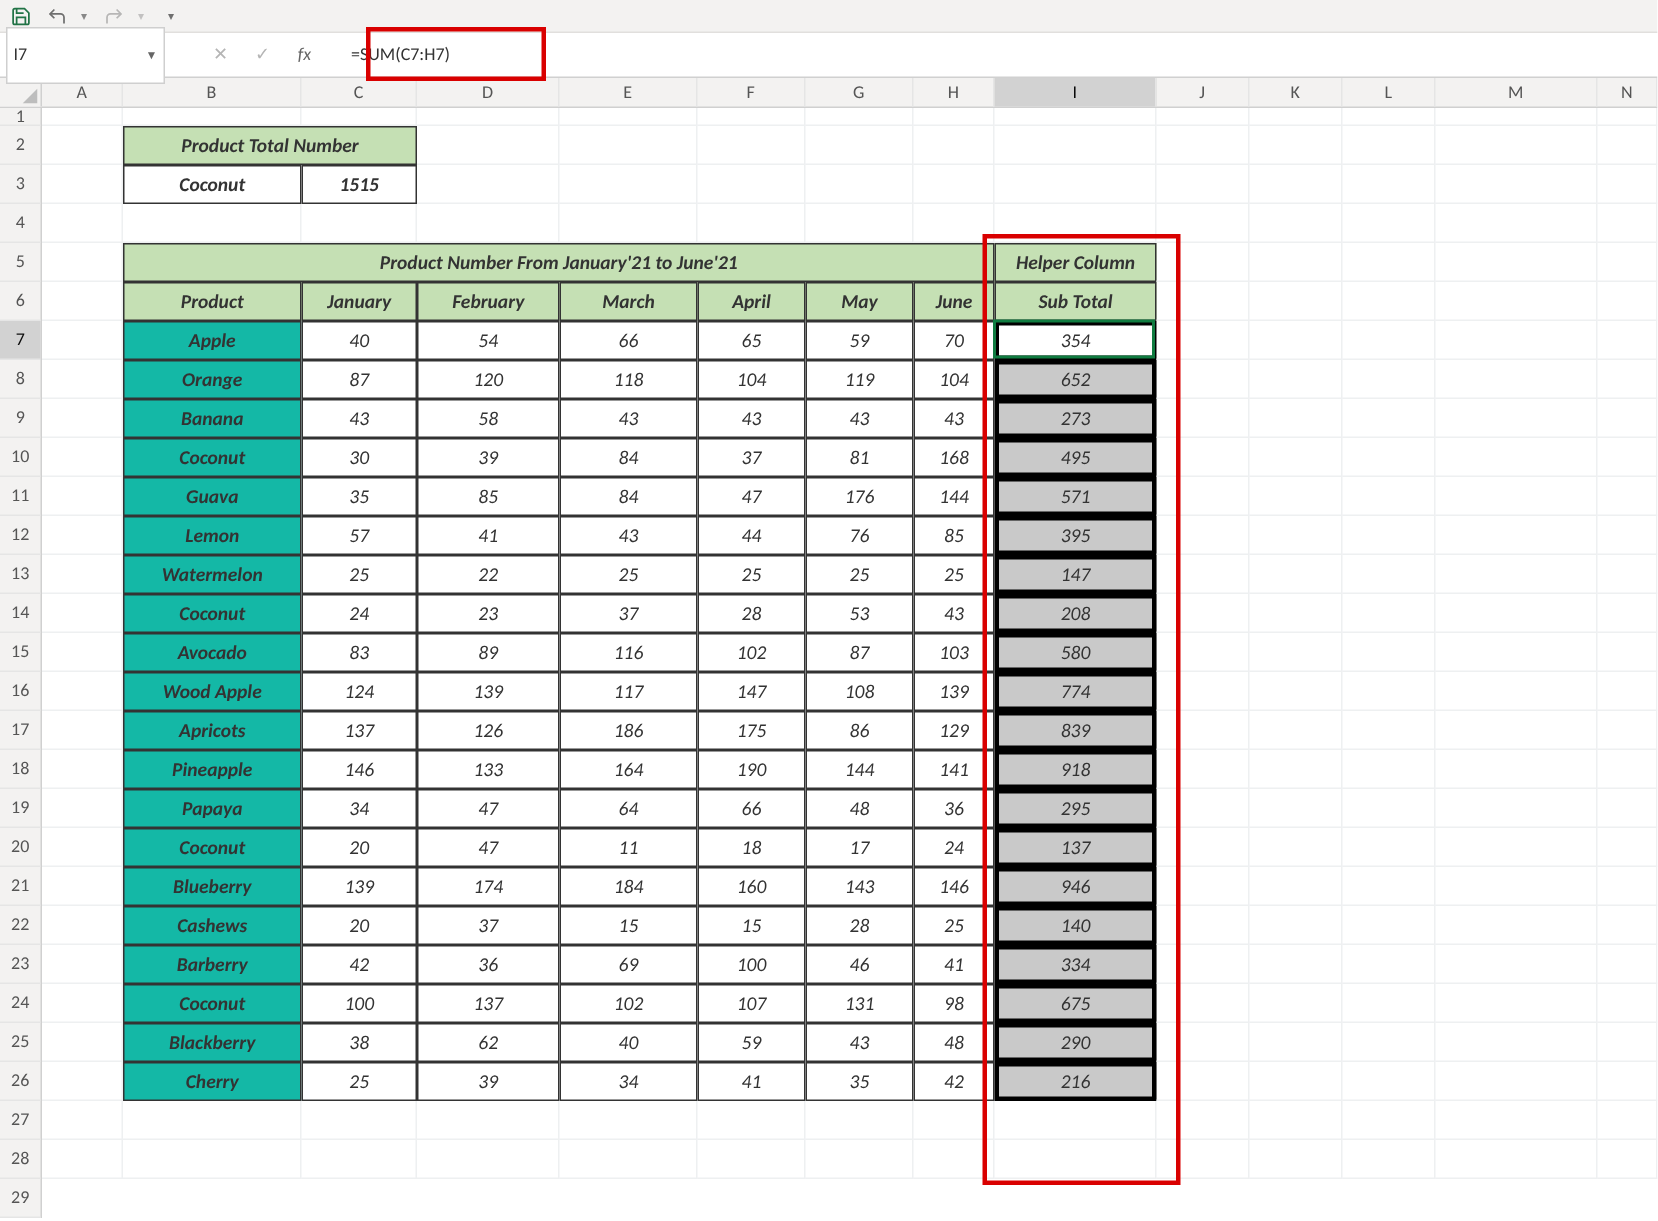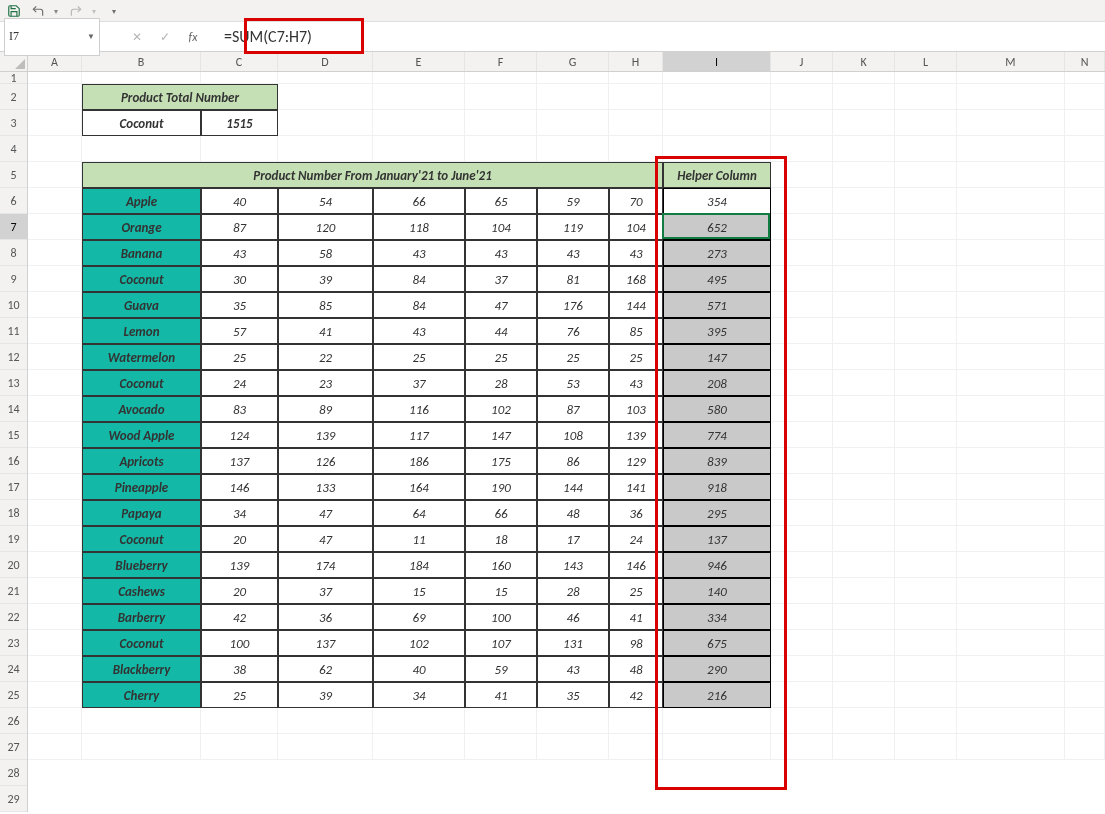--- a/index.html
+++ b/index.html
@@ -26,51 +26,50 @@
 
   
   .formula-row {
     height: 30px;
     background: #ffffff;
     display: flex;
     align-items: center;
     border-bottom: 1px solid #d0d0d0;
   }
   .name-box-wrap {
-    width: 96px;
+    width: 106px;
     height: 22px;
     margin-left: 4px;
     border: 1px solid #cfcfcf;
     background: #fff;
     display: flex;
     align-items: center;
     padding: 18px 4px;
     font-size: 12px;
     justify-content: space-between;
-    font-family: Liberation Serif, serif;
   }
   .name-box-caret { font-size: 8px; color: #666; }
   .fb-btns {
     display: flex;
     align-items: center;
     gap: 14px;
     margin-left: 30px;
     color: #b5b5b5;
   }
   .fb-btn { width: 14px; text-align: center; font-size: 12px; }
   .fb-fx { font-style: italic; color: #666; }
   .formula-box {
     flex: 1;
     height: 22px;
     margin-left: 20px;
     margin-right: 10px;
     display: flex;
     align-items: center;
     padding: 0 4px;
-    font-size: 16px;
+    font-size: 12px;
   }
 
   
   .col-headers {
     display: flex;
     background: #f3f2f1;
     border-bottom: 1px solid #d0d0d0;
     height: 20px;
   }
   .corner-cell {
@@ -116,21 +115,21 @@
     display: flex;
     align-items: center;
     justify-content: center;
     font-size: 13px;
   }
 
   
   .thdr { background: #c5e0b4; font-weight: bold; border: 1px solid #333; }
   .prodname { background: #14b8a6; font-weight: bold; border: 1px solid #333; }
   .num { background: #fff; border: 1px solid #333; }
-  .subtot { background: #c9c9c9; border: 1px solid #000000; }
+  .subtot { background: #c9c9c9; border: 3px solid #000000; }
   .subtot.first { background: #fff; }
 
   
   .summary-hdr { background: #c5e0b4; font-weight: bold; border: 1px solid #333; justify-content:center;}
   .summary-val { background: #fff; font-weight: bold; border: 1px solid #333; justify-content:center;}
 
   
   .active-outline {
     position:absolute;
     border: 2px solid #107c41;
@@ -314,20 +313,36 @@
         <div class="cell thdr" style="width: 581px;">Product Number From January'21 to June'21</div>
         <div class="cell thdr" style="width: 108px;">Helper Column</div>
         <div class="cell cJ"></div>
         <div class="cell cK"></div>
         <div class="cell cL"></div>
         <div class="cell cM"></div>
         <div class="cell cN"></div>
       </div>
       <div class="row">
         <div class="cell cA"></div>
+        <div class="cell cB thdr">Product</div>
+        <div class="cell cC thdr">January</div>
+        <div class="cell cD thdr">February</div>
+        <div class="cell cE thdr">March</div>
+        <div class="cell cF thdr">April</div>
+        <div class="cell cG thdr">May</div>
+        <div class="cell cH thdr">June</div>
+        <div class="cell cI thdr">Sub Total</div>
+        <div class="cell cJ"></div>
+        <div class="cell cK"></div>
+        <div class="cell cL"></div>
+        <div class="cell cM"></div>
+        <div class="cell cN"></div>
+      </div>
+      <div class="row">
+        <div class="cell cA"></div>
         <div class="cell cB prodname">Apple</div>
         <div class="cell cC num">40</div>
         <div class="cell cD num">54</div>
         <div class="cell cE num">66</div>
         <div class="cell cF num">65</div>
         <div class="cell cG num">59</div>
         <div class="cell cH num">70</div>
         <div class="cell cI subtot first">354</div>
         <div class="cell cJ"></div>
         <div class="cell cK"></div>

